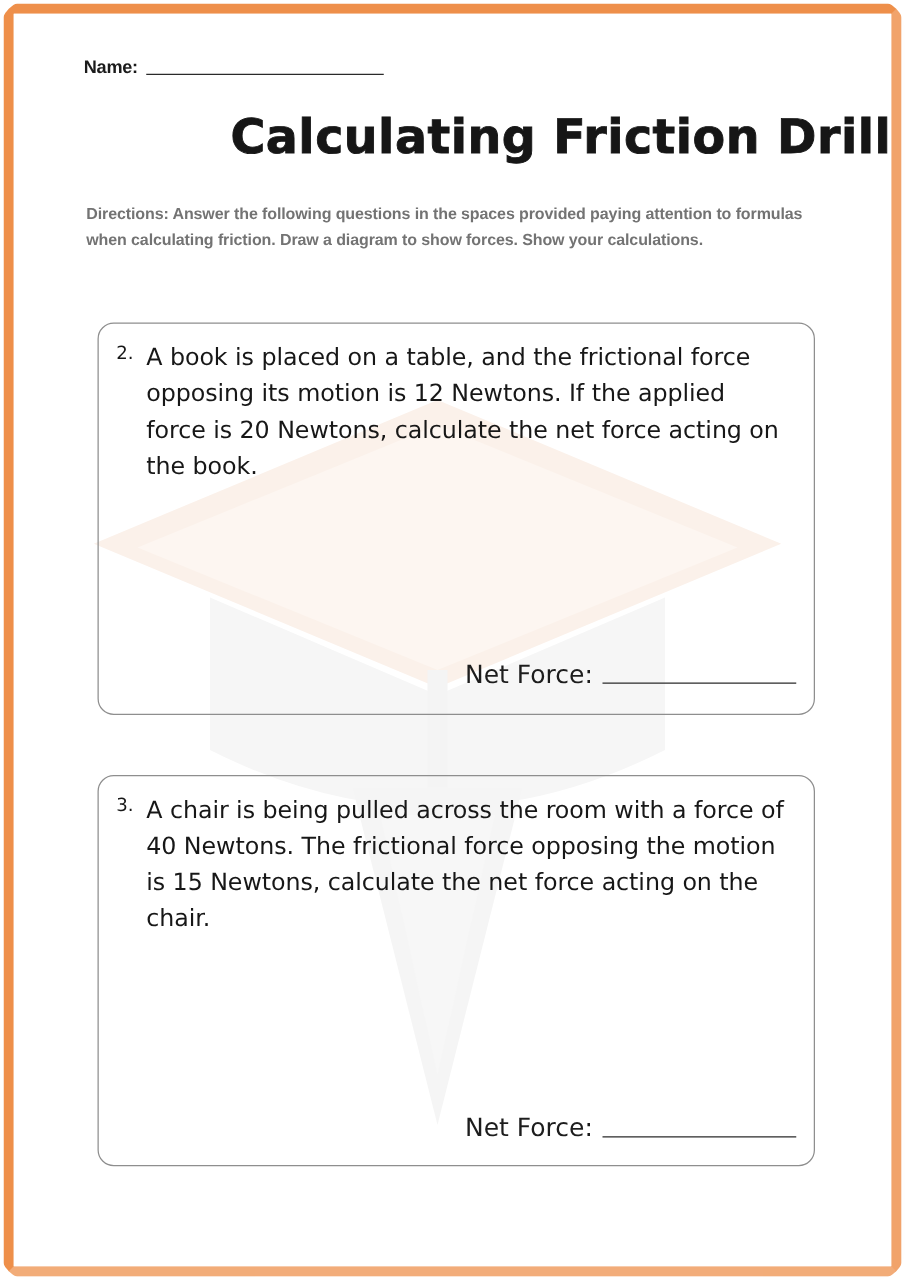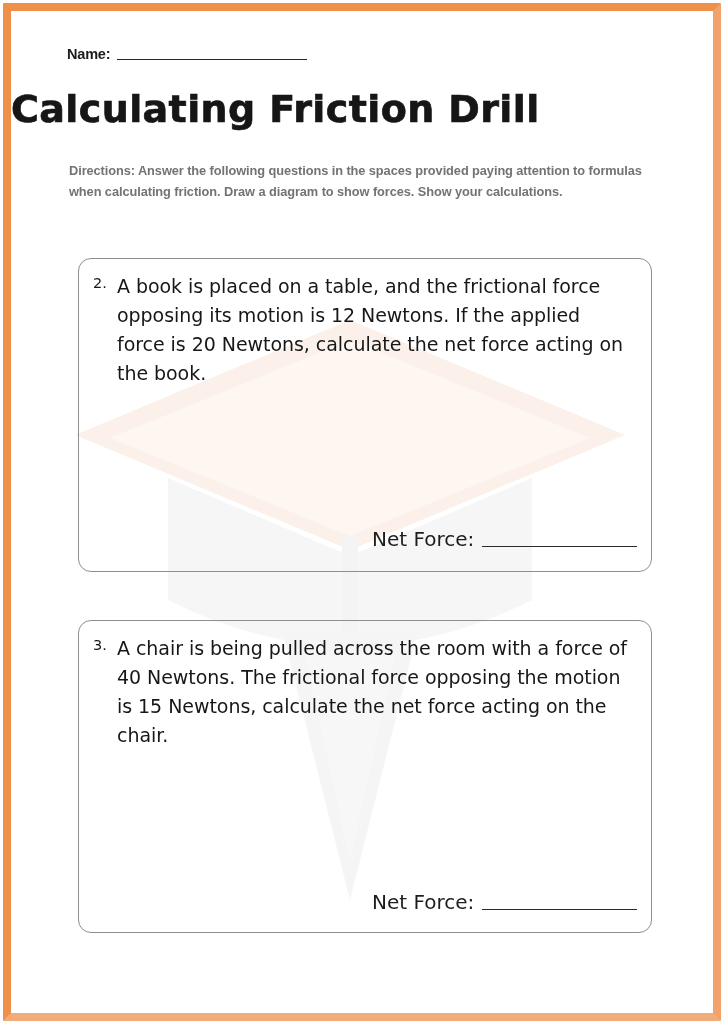--- a/index.html
+++ b/index.html
@@ -12,20 +12,21 @@
     font-family: "Liberation Sans", sans-serif;
   }
 
   
   #page {
     position: relative;
     width: 724px;
     height: 1024px;
     background: #ffffff;
     overflow: hidden;
+    border-radius: 24px;
   }
 
   
   .frame-outer {
     position: absolute;
     left: 0; top: 0;
     width: 724px; height: 1024px;
     background: #fefefe;
   }
 
@@ -100,21 +101,21 @@
   }
   .idfield.name .rule { width: 190px; }
   .idfield.date { margin-left: 60px; }
   .idfield.date .rule { width: 172px; }
 
   
   .title {
     position: absolute;
     left: 0; top: 78px;
     width: 702px;
-    text-align: left;
+    text-align: right;
     font-size: 38px;
     font-weight: bold;
     color: #161616;
     letter-spacing: 0.4px;
     line-height: 1.08;
     font-family: "DejaVu Sans", sans-serif;
     -webkit-text-stroke: 0.7px #161616;
   }
 
   

